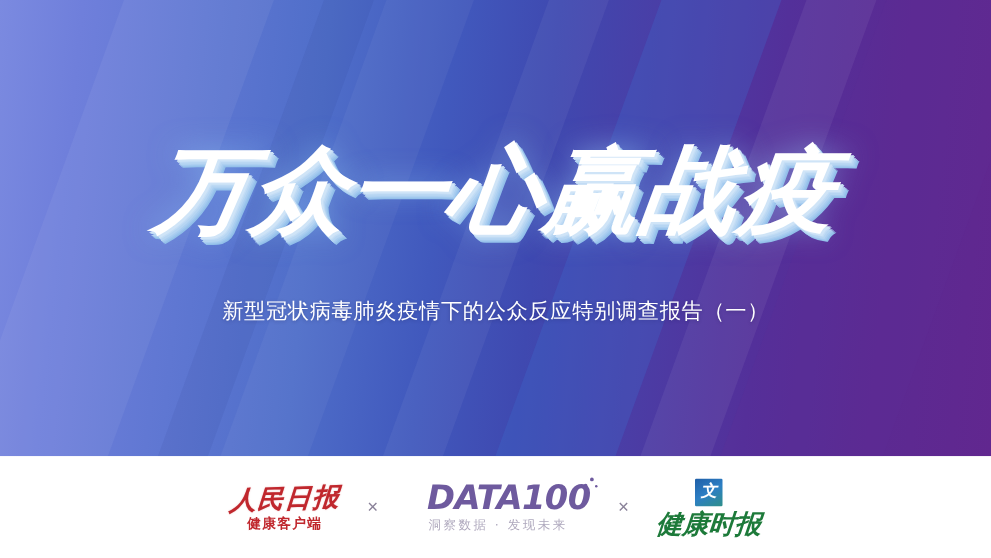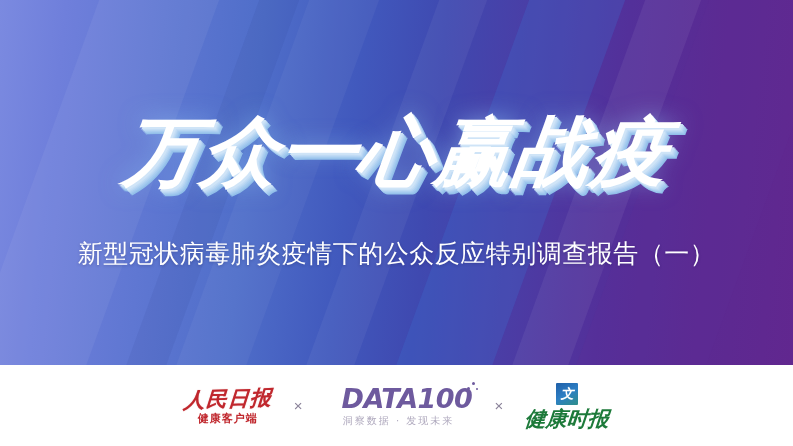--- a/index.html
+++ b/index.html
@@ -93,21 +93,21 @@
   .subtitle-wrap {
     position: absolute;
     left: 0;
     top: 237px;
     width: 793px;
     text-align: center;
   }
   .subtitle {
     display: inline-block;
     font-family: "DejaVu Sans", "Liberation Sans", sans-serif;
-    font-size: 25px;
+    font-size: 17px;
     font-weight: 400;
     color: #ffffff;
     letter-spacing: 0.5px;
     white-space: nowrap;
     text-shadow: 0 1px 3px rgba(20,20,70,0.28);
   }
 
   
   .footer {
     position: absolute;

